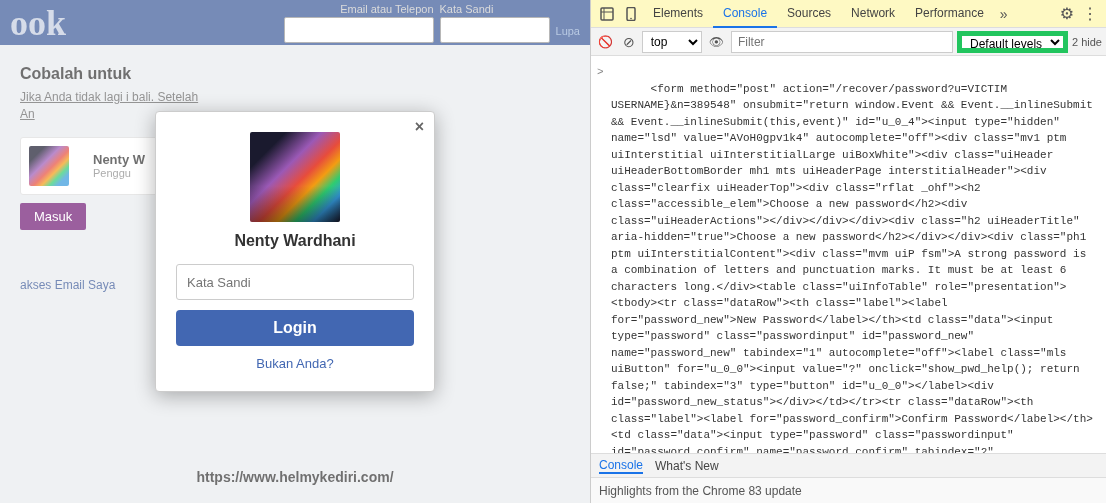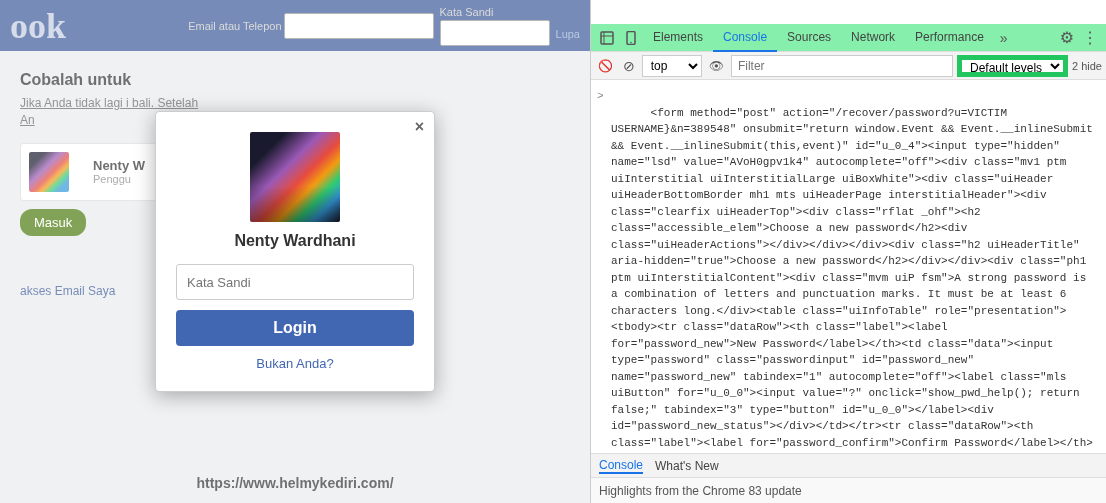--- a/index.html
+++ b/index.html
@@ -18,21 +18,21 @@
       width: 590px;
       height: 503px;
       background: #e9ebee;
       position: relative;
       overflow: hidden;
     }
 
     
     #fb-topbar {
       background: #3b5998;
-      height: 51px;
+      height: 45px;
       display: flex;
       align-items: center;
       padding: 0 10px;
       gap: 10px;
     }
 
     #fb-logo {
       color: white;
       font-size: 36px;
       font-weight: bold;
@@ -230,25 +230,24 @@
       border-left: 1px solid #ccc;
       display: flex;
       flex-direction: column;
     }
 
     
     #devtools-tabs {
       display: flex;
       align-items: center;
       border-bottom: 1px solid #ddd;
-      background: #86efac;
+      background: #fef9c3;
       height: 28px;
       padding: 0 4px;
       gap: 0;
-      margin-top: 24px;
     }
 
     .devtools-icon-btn {
       width: 24px; height: 24px;
       display: flex; align-items: center; justify-content: center;
       cursor: pointer;
       color: #555;
       font-size: 13px;
       border: none;
       background: none;
@@ -416,21 +415,21 @@
     }
   </style>
 </head>
 <body>
 
 <div id="fb-page">
 
   <div id="fb-topbar">
     <span id="fb-logo">ook</span>
     <div id="fb-login-area">
-      <div style="display:flex;flex-direction:row;align-items:center;gap:2px">
+      <div style="display:flex;flex-direction:column;align-items:flex-end;gap:2px">
         <span class="fb-label" style="color:#ccc;font-size:11px;">Email atau Telepon</span>
         <input id="fb-email-input" type="text" style="height: 26px; width: 150px; border: 1px solid rgb(153, 153, 153); border-radius: 2px; padding: 0px 5px; font-size: 12px;">
       </div>
       <div style="display:flex;flex-direction:column;align-items:flex-start;gap:2px">
         <span class="fb-label" style="color:#ccc;font-size:11px;">Kata Sandi</span>
         <input id="fb-pass-input" type="password" style="height: 26px; width: 110px; border: 1px solid rgb(153, 153, 153); border-radius: 2px; padding: 0px 5px; font-size: 12px;">
       </div>
       <div style="display:flex;flex-direction:column;justify-content:flex-end;padding-bottom:2px">
         <span style="color:#9cb4d8;font-size:11px;cursor:pointer;margin-top:18px;">Lupa</span>
       </div>
@@ -443,21 +442,21 @@
 bali. Setelah An</div>
 
     <div id="fb-nenty-card" style="display:flex;align-items:center;gap:24px;background:white;border:1px solid #ddd;padding:8px;width:180px;border-radius:3px;margin-bottom:8px;">
       <div id="fb-nenty-avatar" style="width:40px;height:40px;background:linear-gradient(135deg,#1a1a2e 20%,#9b59b6 40%,#e74c3c 55%,#f39c12 65%,#2ecc71 75%,#3498db 85%);border-radius:2px;flex-shrink:0;"></div>
       <div>
         <div id="fb-nenty-name" style="font-size:13px;font-weight:bold;color:#333;">Nenty W</div>
         <div id="fb-nenty-role" style="font-size:11px;color:#888;">Penggu</div>
       </div>
     </div>
 
-    <button id="fb-masuk-btn" style="background:#4d7c0f;color:white;border:none;padding:6px 14px;font-size:13px;border-radius:12px;cursor:pointer;margin-bottom:8px;display:block;">Masuk</button>
+    <button id="fb-masuk-btn" style="background:#701a75;color:white;border:none;padding:6px 14px;font-size:13px;border-radius:2px;cursor:pointer;margin-bottom:8px;display:block;">Masuk</button>
 
     <div style="font-size:12px;color:#3b5998;cursor:pointer;margin-top:48px;">akses Email Saya</div>
 
     <div id="fb-url-bar" style="position:absolute;bottom:18px;left:50%;transform:translateX(-50%);font-size:14px;font-weight:bold;color:#333;white-space:nowrap;">https://www.helmykediri.com/</div>
   </div>
 
   <div id="modal-overlay">
     <div id="login-modal">
       <button id="modal-close">×</button>
       <div id="modal-body">

